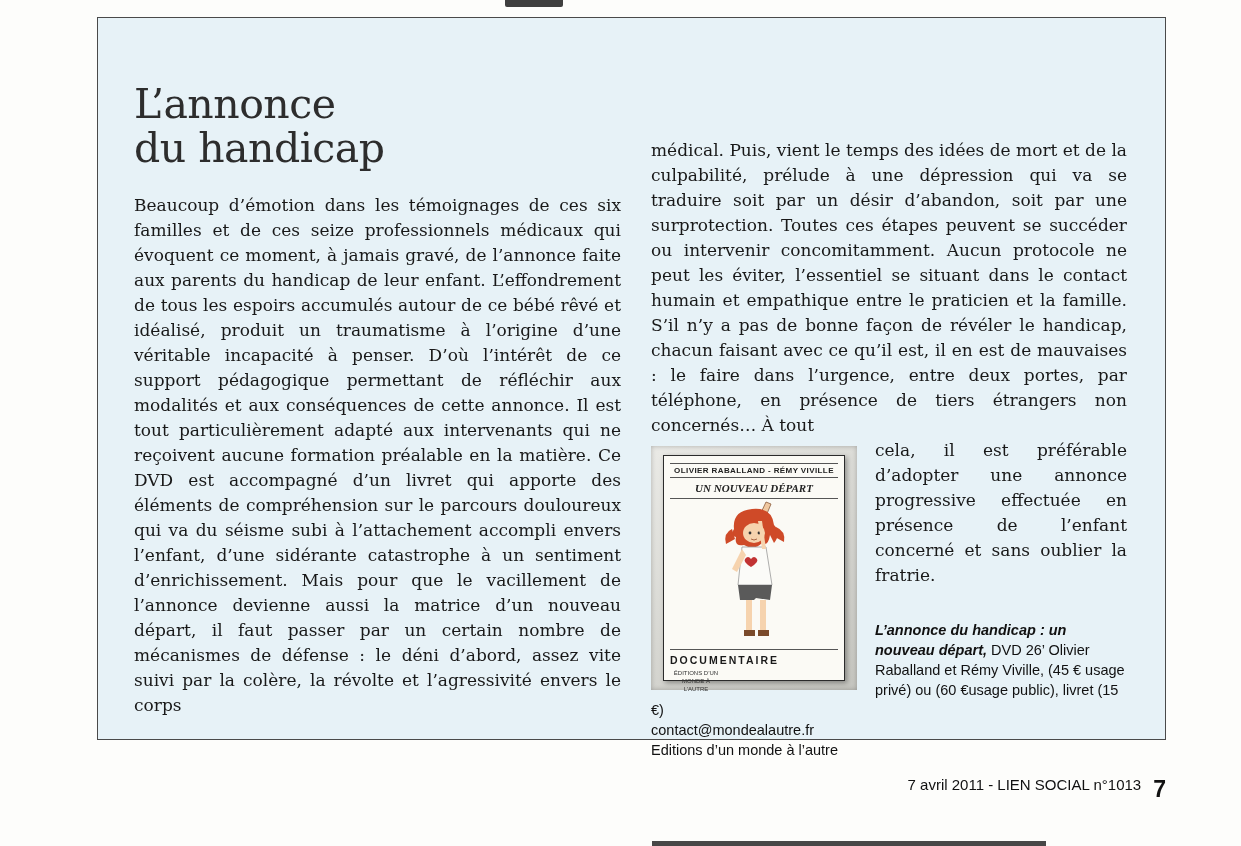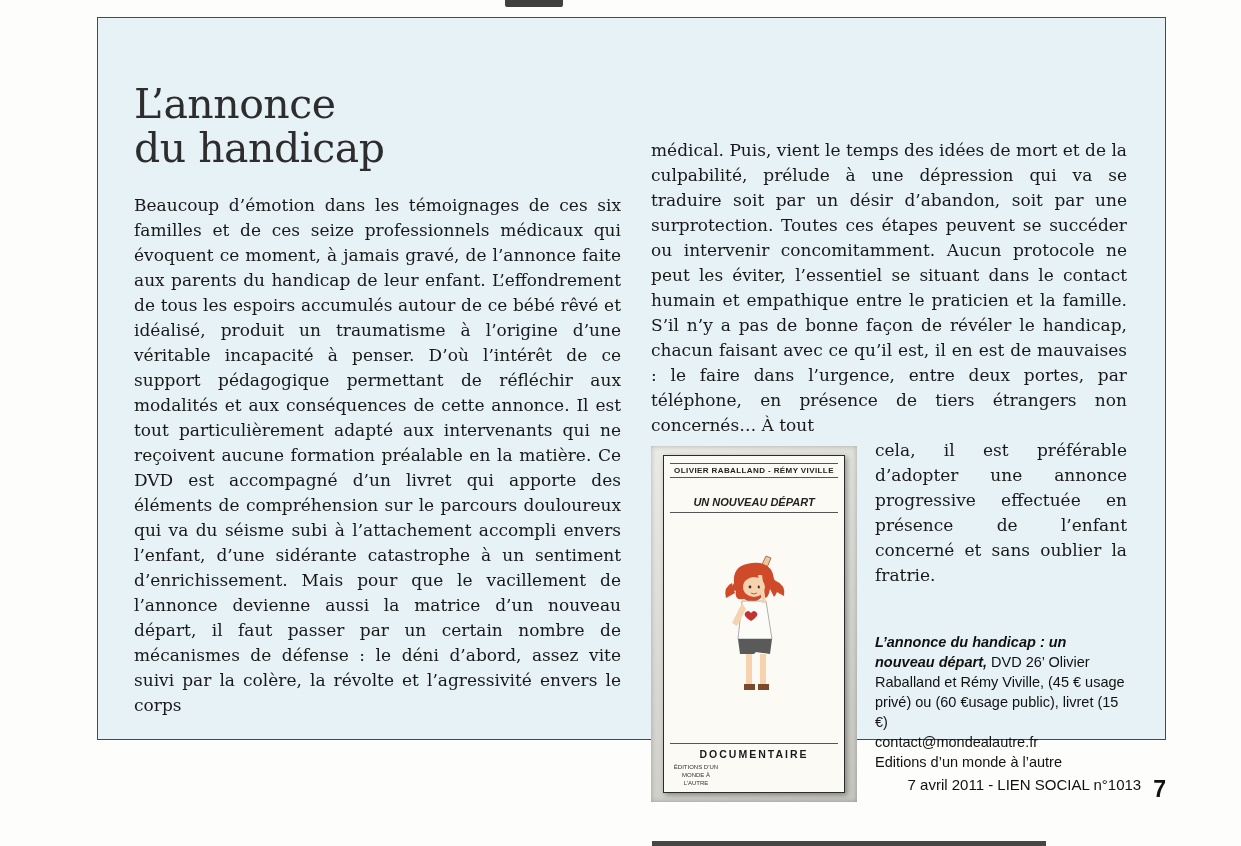--- a/index.html
+++ b/index.html
@@ -45,21 +45,21 @@
     color: #2d2d2d; letter-spacing: -0.5px;
     margin-bottom: 22px;
   }
   .title span { display: block; }
   .body {
     font-size: 17px; line-height: 25px;
     text-align: justify; color: #191919;
   }
   
   .figure {
-    float: left; width: 206px; height: 356px;
+    float: left; width: 206px; height: 244px;
     margin: 8px 18px 0 0;
     background: linear-gradient(145deg, #eaeae6, #c6c6c0);
     padding: 9px 12px;
     box-shadow: inset 0 0 5px rgba(0,0,0,.25);
   }
   .cover {
     width: 100%; height: 100%;
     background: #fbfaf5;
     border: 1px solid #2b2b2b;
     box-shadow: 2px 2px 5px rgba(0,0,0,.35);
@@ -72,40 +72,40 @@
     text-transform: uppercase; color: #222;
     border-top: 1px solid #555; border-bottom: 1px solid #555;
     padding: 2px 0; width: 100%; text-align: center;
   }
   .cover-title {
     font-family: "Liberation Serif", serif;
     font-size: 13.5px; font-weight: bold; text-transform: uppercase;
     margin-top: 5px; color: #151515; text-align: center; letter-spacing: .3px;
   }
   .cover-subtitle {
-    font-family: Liberation Sans, sans-serif;
+    font-family: Liberation Serif, serif;
     font-size: 11px; font-weight: bold; font-style: italic; text-transform: uppercase;
-    margin-top: 18px; padding-bottom: 4px; border-bottom: 1px solid #555;
+    margin-top: 4px; padding-bottom: 4px; border-bottom: 1px solid #555;
     width: 100%; text-align: center; color: #222;
   }
   .cover-art { flex: 1; display: flex; align-items: center; justify-content: center; width: 100%; }
   .cover-genre {
     font-family: "Liberation Sans", sans-serif;
     font-size: 10.5px; font-weight: bold; letter-spacing: 2px;
-    border-top: 1px solid #555; width: 100%; text-align: center;
+    border-top: 1px solid #555; width: 100%; text-align: left;
     padding-top: 4px; color: #1a1a1a;
   }
   .cover-publisher {
     font-family: "Liberation Sans", sans-serif;
     font-size: 6px; text-transform: uppercase; color: #333;
     width: 52px; line-height: 1.35; margin-top: 3px;
     align-self: flex-start; text-align: center;
   }
   .caption {
-    margin-top: 44px;
+    margin-top: 32px;
     font-family: "Liberation Sans", sans-serif;
     font-size: 14.5px; line-height: 1.38; color: #111;
     text-align: left;
   }
   .caption .lead { font-weight: bold; font-style: italic; }
   .footer {
     position: absolute; top: 776px; right: 75px;
     display: flex; align-items: flex-start;
     font-family: "Liberation Sans", sans-serif; color: #111;
   }

